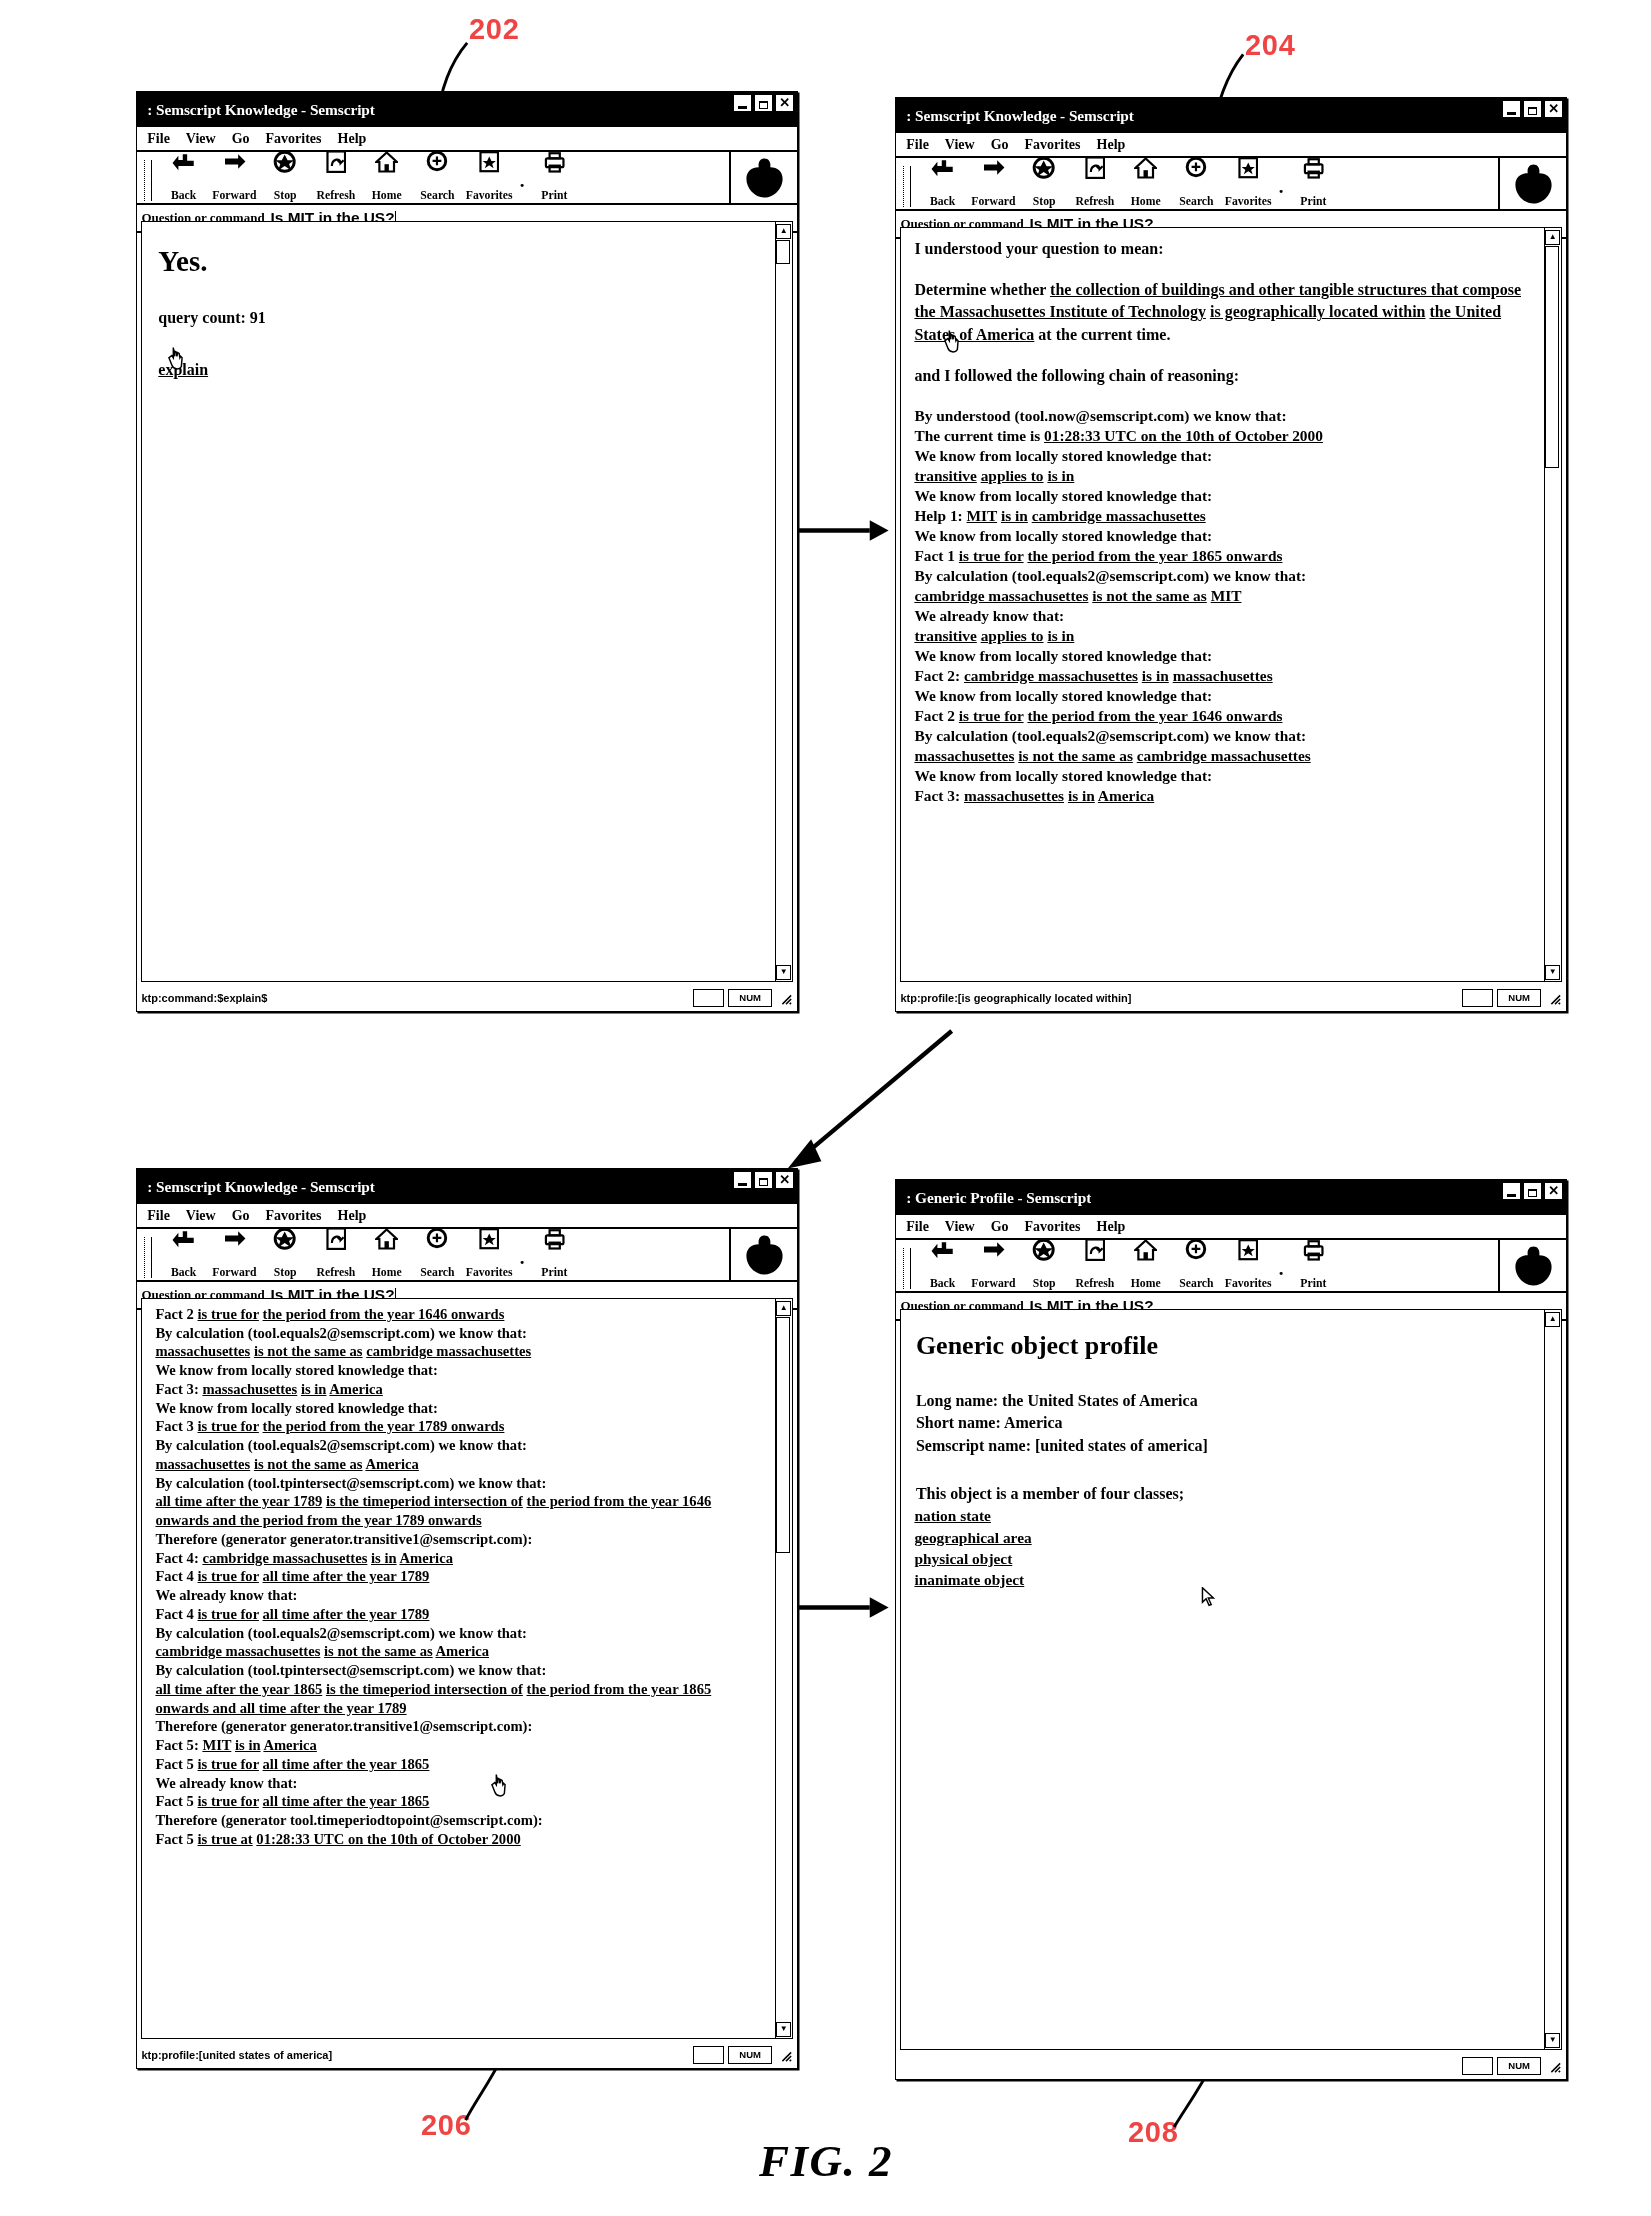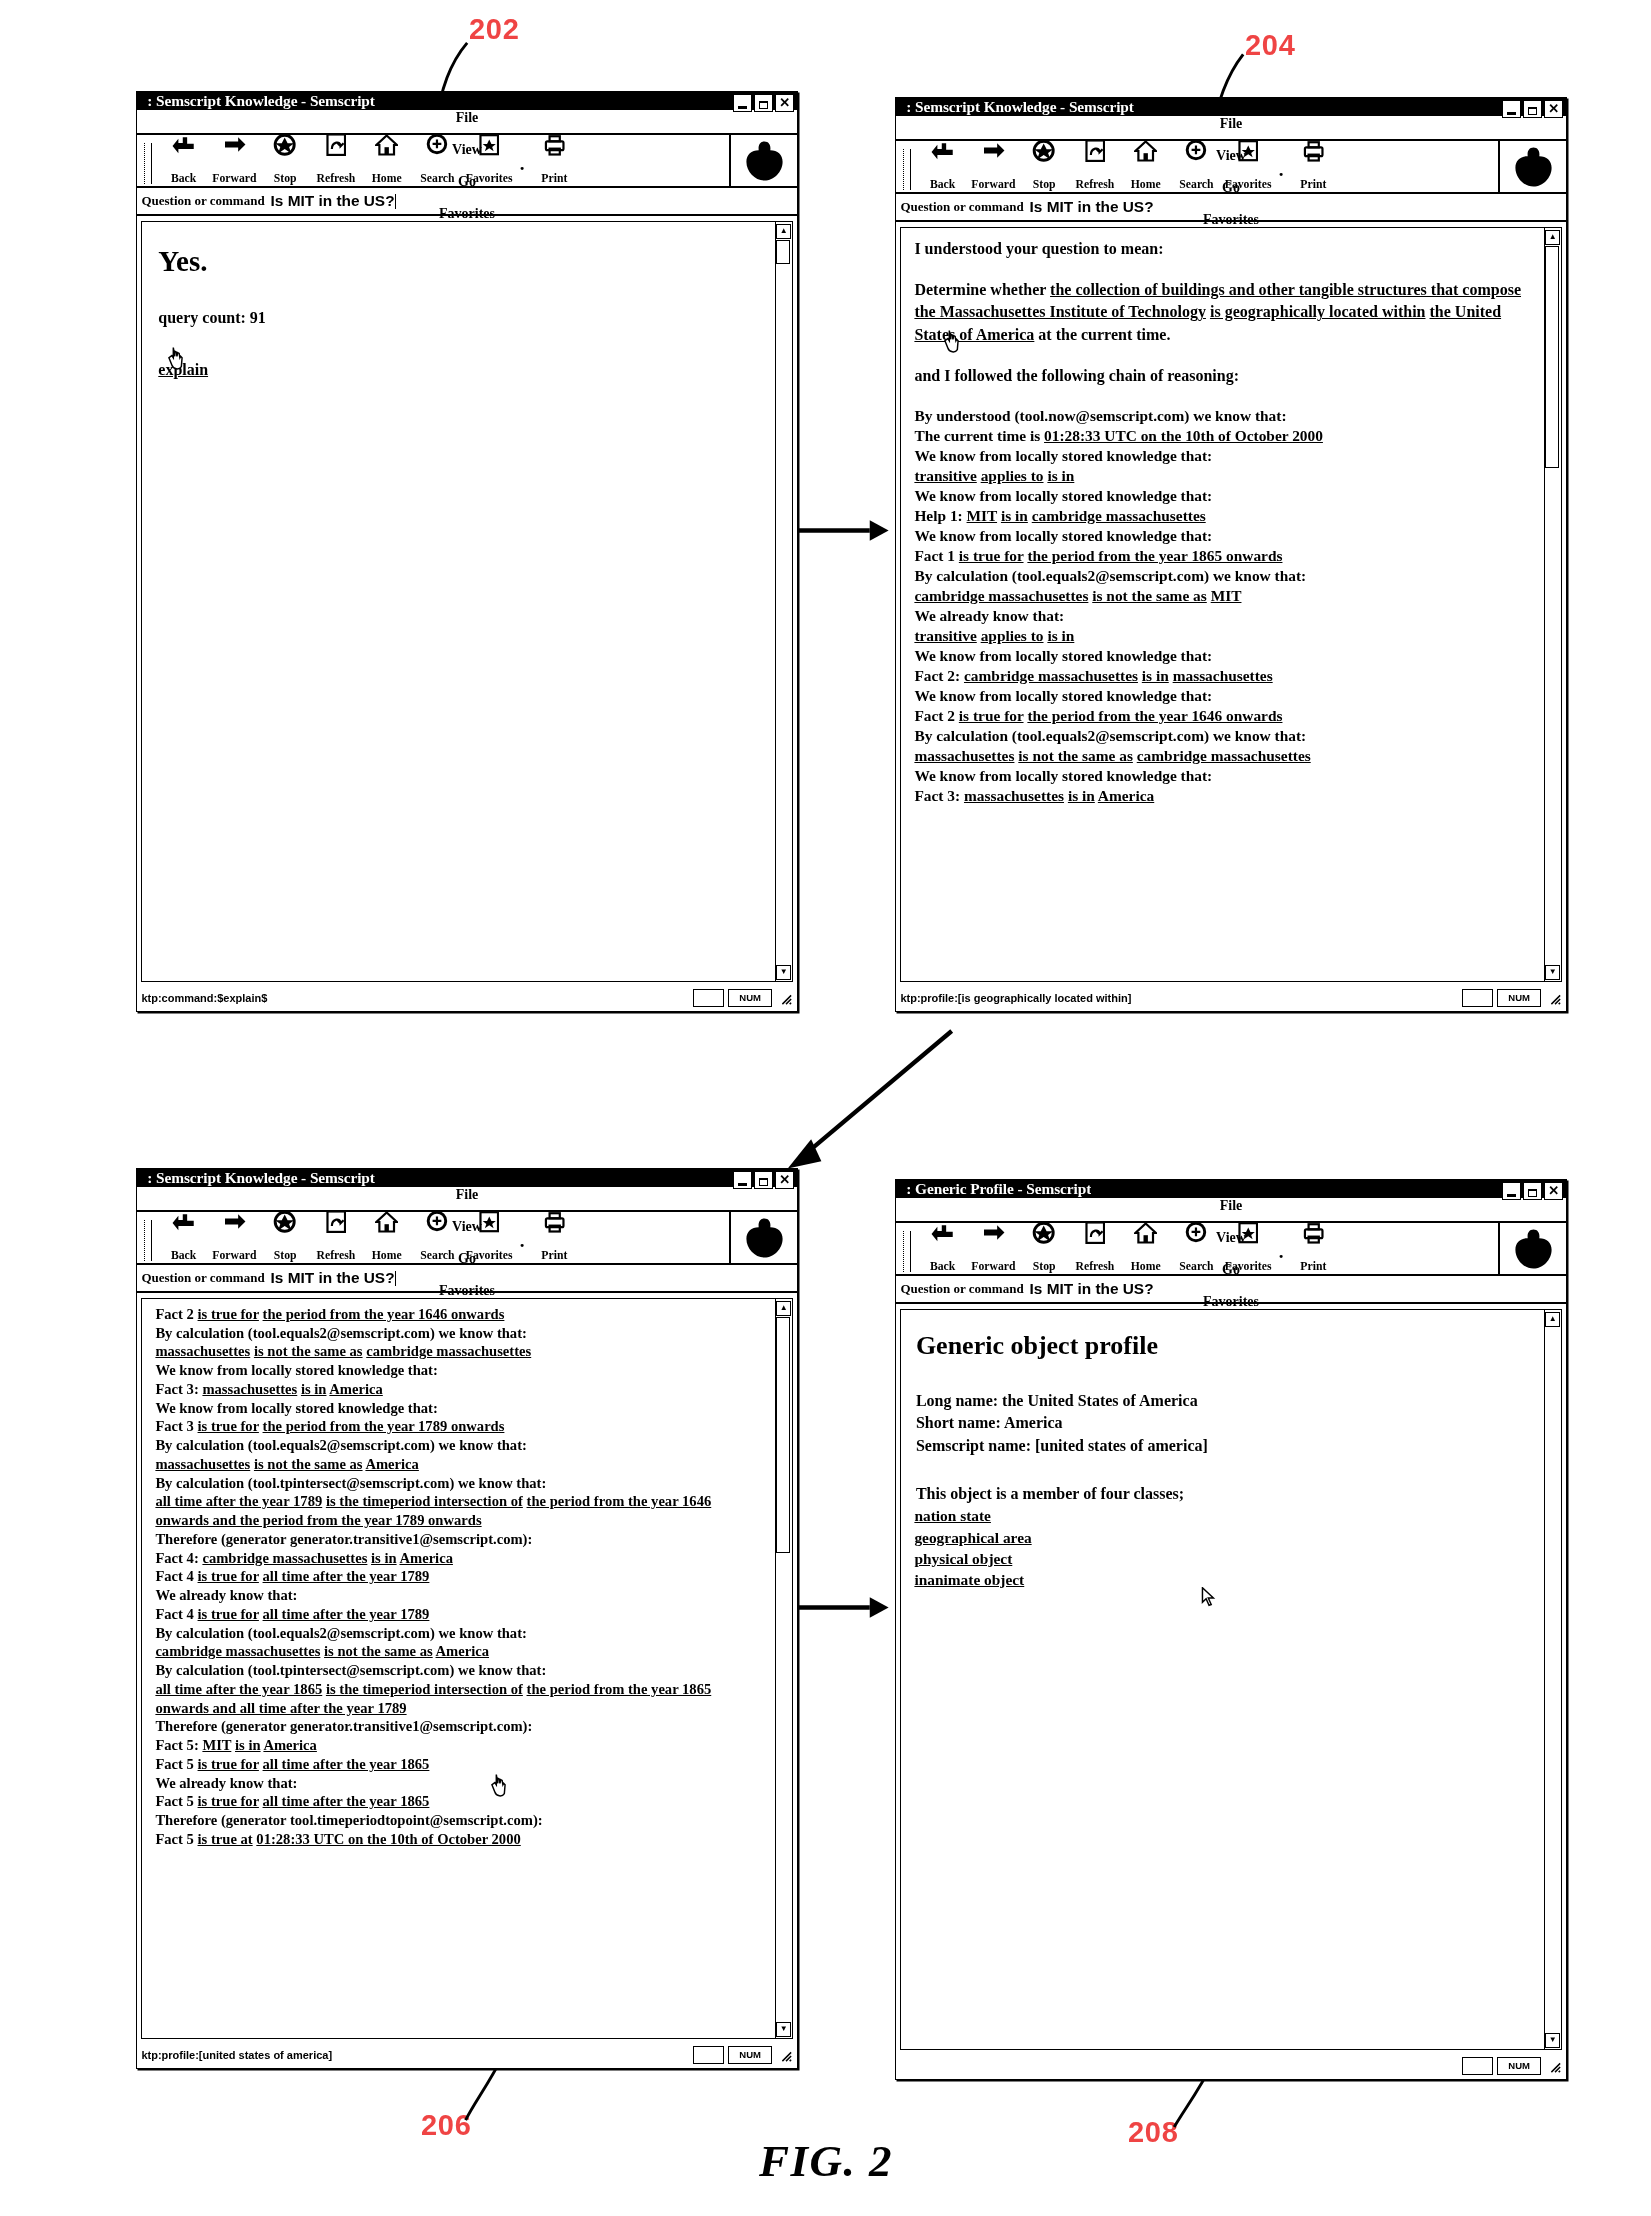--- a/index.html
+++ b/index.html
@@ -19,21 +19,21 @@
   .refcurve{position:absolute;}
 
   
   .win{
     position:absolute;background:#fff;
     border:1.5px solid #000;
     box-sizing:border-box;
     box-shadow:1.5px 1.5px 0 #000;
   }
   .titlebar{
-    height:18px;background:#000;color:#fff;
+    height:35px;background:#000;color:#fff;
     display:flex;align-items:center;
     font-family:"Liberation Serif",serif;
     font-size:15.4px;font-weight:700;
     padding-left:10.3px;position:relative;
     letter-spacing:-0.1px;
   }
   .titlebar .tbtext{white-space:nowrap;overflow:hidden;}
   .winbtns{position:absolute;right:2.9px;top:2.2px;display:flex;gap:2.2px;}
   .winbtn{
     width:19px;height:17.6px;background:#fff;border:1.5px solid #000;
@@ -43,21 +43,21 @@
   }
   .winbtn.min span{display:block;width:8.8px;height:2.2px;background:#000;margin-bottom:2.2px;}
   .winbtn.max span{display:block;width:8.8px;height:7.3px;border:1.5px solid #000;border-top-width:2.9px;box-sizing:border-box;margin-bottom:2.2px;}
   .winbtn.cls{align-items:center;font-size:13px;padding-bottom:1.5px;}
 
   .menubar{
     display:flex;align-items:center;gap:16px;
     height:23.4px;padding:0 10.3px;
     border-bottom:2.2px solid #000;
     font-family:"Liberation Serif",serif;
-    font-size:14px;font-weight:700;color:#000;flex-direction:column;
+    font-size:14px;font-weight:700;color:#000;
   }
 
   .toolbar{
     display:flex;align-items:flex-end;
     height:51px;border-bottom:2.2px solid #000;
     position:relative;padding-left:5.9px;
   }
   .grip{width:5.9px;height:41px;border-left:1.5px dotted #000;border-right:1.5px solid #000;margin:0 5.9px 2.9px 1.5px;}
   .tbtn{
     display:flex;flex-direction:column;align-items:center;justify-content:flex-end;

